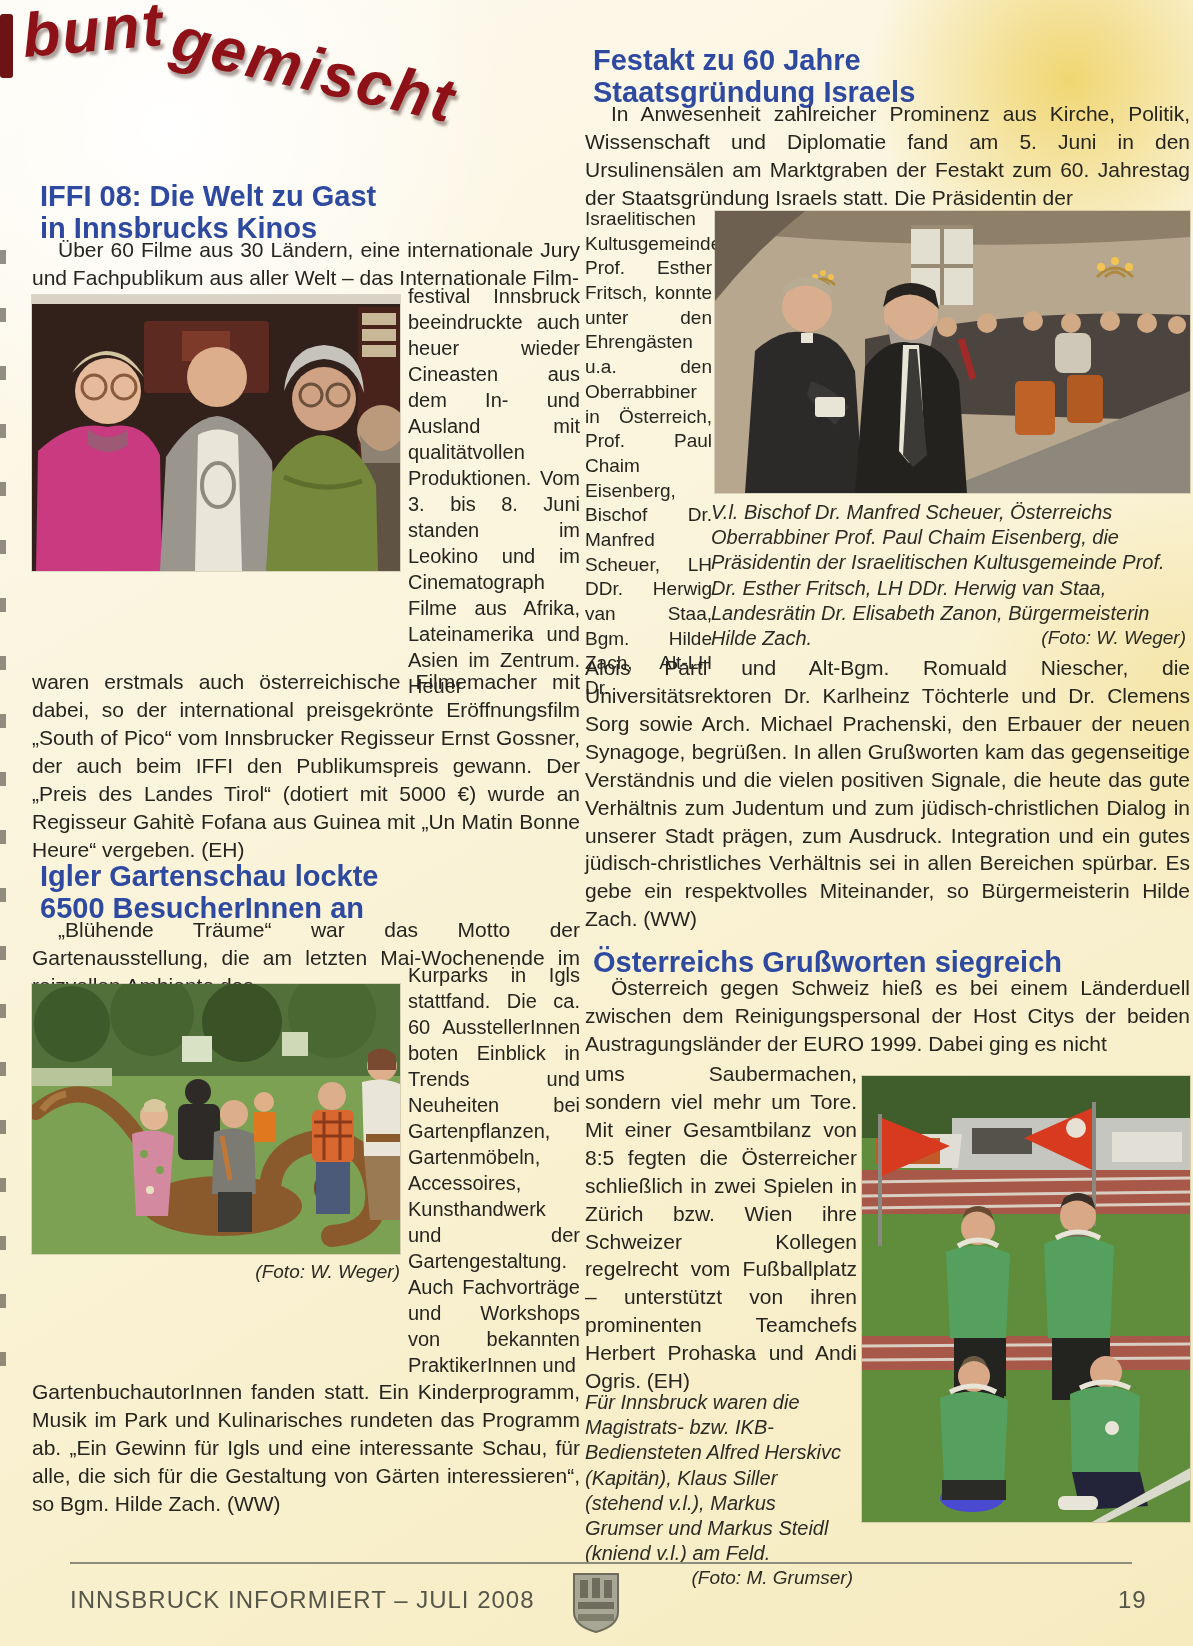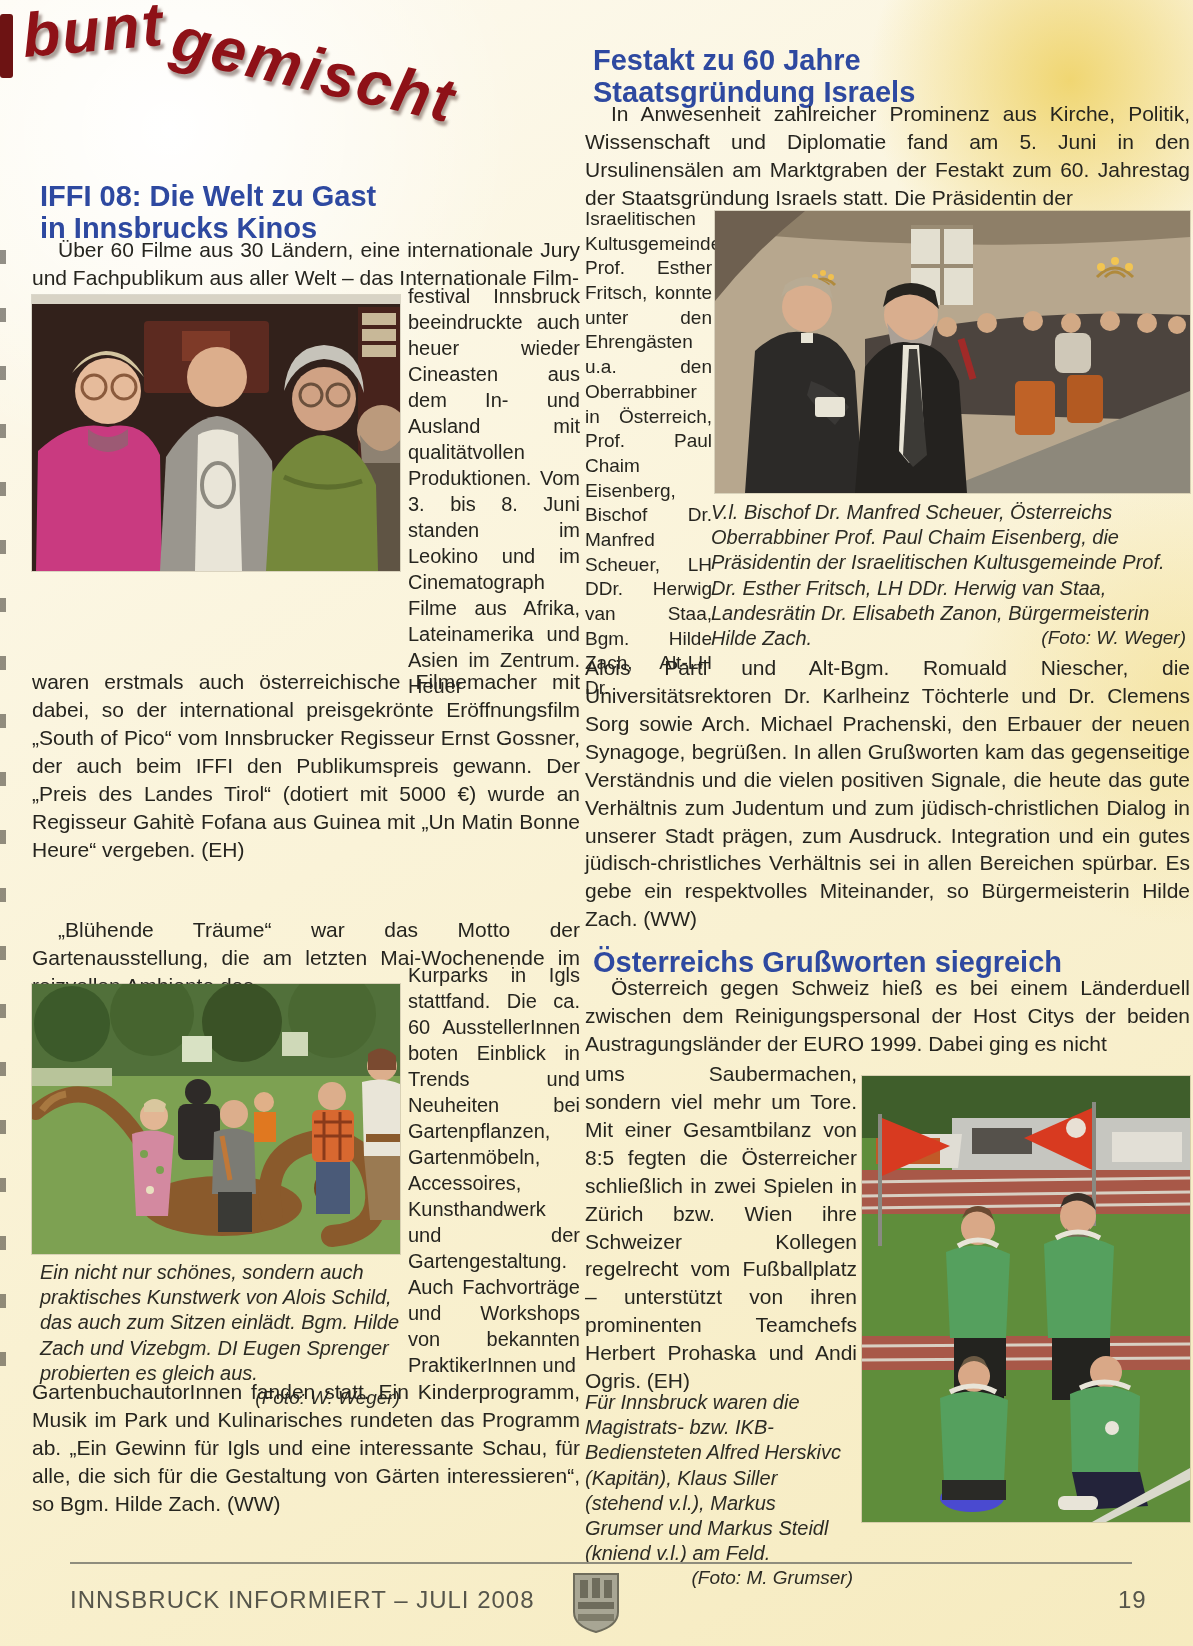--- a/index.html
+++ b/index.html
@@ -99,20 +99,24 @@
         <path d="M234 276 L240 178 Q264 140 292 140 Q326 146 344 190 L346 276 Z" fill="#75883b"></path>
         <path d="M252 182 Q290 200 330 186" stroke="#5d6e2d" stroke-width="5" fill="none"></path>
       </svg>
     </div>
 
     <div class="side-col abs" style="left:376px;top:283px;width:172px;height:392px;">festival Innsbruck beeindruckte auch heuer wieder Cineasten aus dem In- und Ausland mit qualitätvollen Produktionen. Vom 3. bis 8. Juni standen im Leokino und im Cinematograph Filme aus Afrika, Lateinamerika und Asien im Zentrum. Heuer</div>
 
 
     <div class="body-text abs" style="left:0;top:668px;width:548px;">waren erstmals auch österreichische Filmemacher mit dabei, so der international preisgekrönte Eröffnungsfilm „South of Pico“ vom Innsbrucker Regisseur Ernst Gossner, der auch beim IFFI den Publikumspreis gewann. Der „Preis des Landes Tirol“ (dotiert mit 5000 €) wurde an Regisseur Gahitè Fofana aus Guinea mit „Un Matin Bonne Heure“ vergeben. (EH)</div>
 
+    <h2 class="sec abs" style="left:0;top:852px;width:548px;">
+      <span style="display:block;">Igler Gartenschau lockte</span>
+      <span style="display:block;">6500 BesucherInnen an</span>
+    </h2>
     <div class="body-text indent abs" style="left:0;top:916px;width:548px;">„Blühende Träume“ war das Motto der Gartenausstellung, die am letzten Mai-Wochenende im reizvollen Ambiente des</div>
 
     <div class="photo abs" style="left:0;top:984px;width:368px;height:270px;">
       <svg width="368" height="270" viewBox="0 0 368 270">
         <rect width="368" height="270" fill="#7da152"></rect>
         <rect width="368" height="92" fill="#51703a"></rect>
         <circle cx="40" cy="40" r="38" fill="#3c5a2a"></circle>
         <circle cx="120" cy="30" r="42" fill="#46642f"></circle>
         <circle cx="210" cy="38" r="40" fill="#3a5226"></circle>
         <circle cx="300" cy="30" r="44" fill="#4a6832"></circle>
@@ -150,21 +154,20 @@
         <path d="M336 70 Q350 58 364 72 L364 86 L336 86 Z" fill="#7a4a30"></path>
         <path d="M330 98 Q350 92 368 100 L368 172 L332 172 Z" fill="#e9e5d8"></path>
         <rect x="334" y="150" width="34" height="8" fill="#8a5a2c"></rect>
         <path d="M332 172 L368 172 L368 236 L338 236 Z" fill="#9a7a52"></path>
       </svg>
     </div>
 
     <div class="side-col abs" style="left:376px;top:962px;width:172px;height:418px;">Kurparks in Igls stattfand. Die ca. 60 AusstellerInnen boten Einblick in Trends und Neuheiten bei Gartenpflanzen, Gartenmöbeln, Accessoires, Kunsthandwerk und der Gartengestaltung. Auch Fachvorträge und Workshops von bekannten PraktikerInnen und</div>
 
     <div class="caption abs" style="left:8px;top:1260px;width:360px;">
-      <span>Ein nicht nur schönes, sondern auch praktisches Kunstwerk von Alois Schild, das auch zum Sitzen einlädt. Bgm. Hilde Zach und Vizebgm. DI Eugen Sprenger probierten es gleich aus.</span>
       <span class="credit">(Foto: W. Weger)</span>
     </div>
 
     <div class="body-text abs" style="left:0;top:1378px;width:548px;">GartenbuchautorInnen fanden statt. Ein Kinderprogramm, Musik im Park und Kulinarisches rundeten das Programm ab. „Ein Gewinn für Igls und eine interessante Schau, für alle, die sich für die Gestaltung von Gärten interessieren“, so Bgm. Hilde Zach. (WW)</div>
   </div>
 
   <div class="col-right">
 
     <h2 class="sec abs" style="left:0;top:36px;width:605px;">
       <span style="display:block;">Festakt zu 60 Jahre</span>

